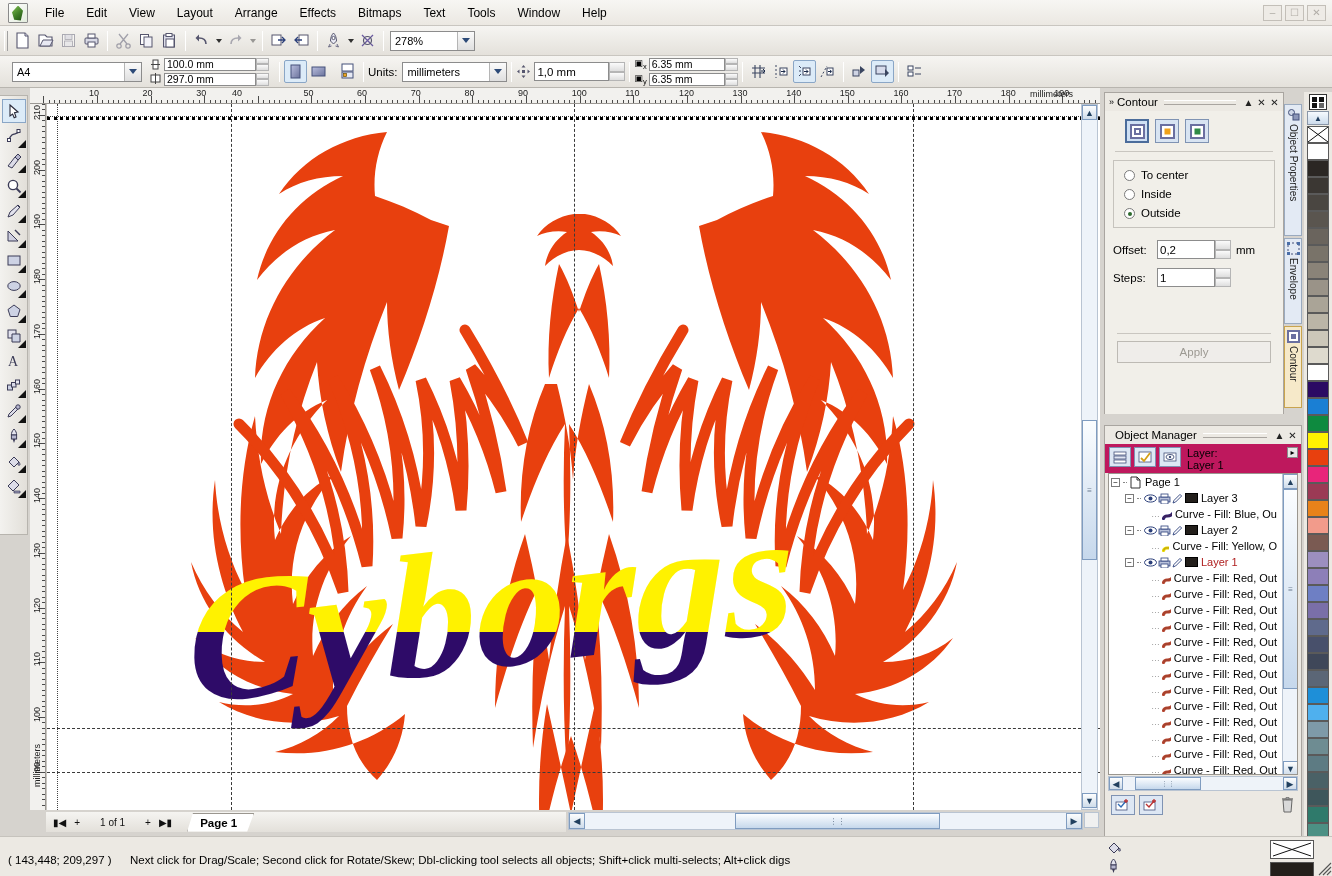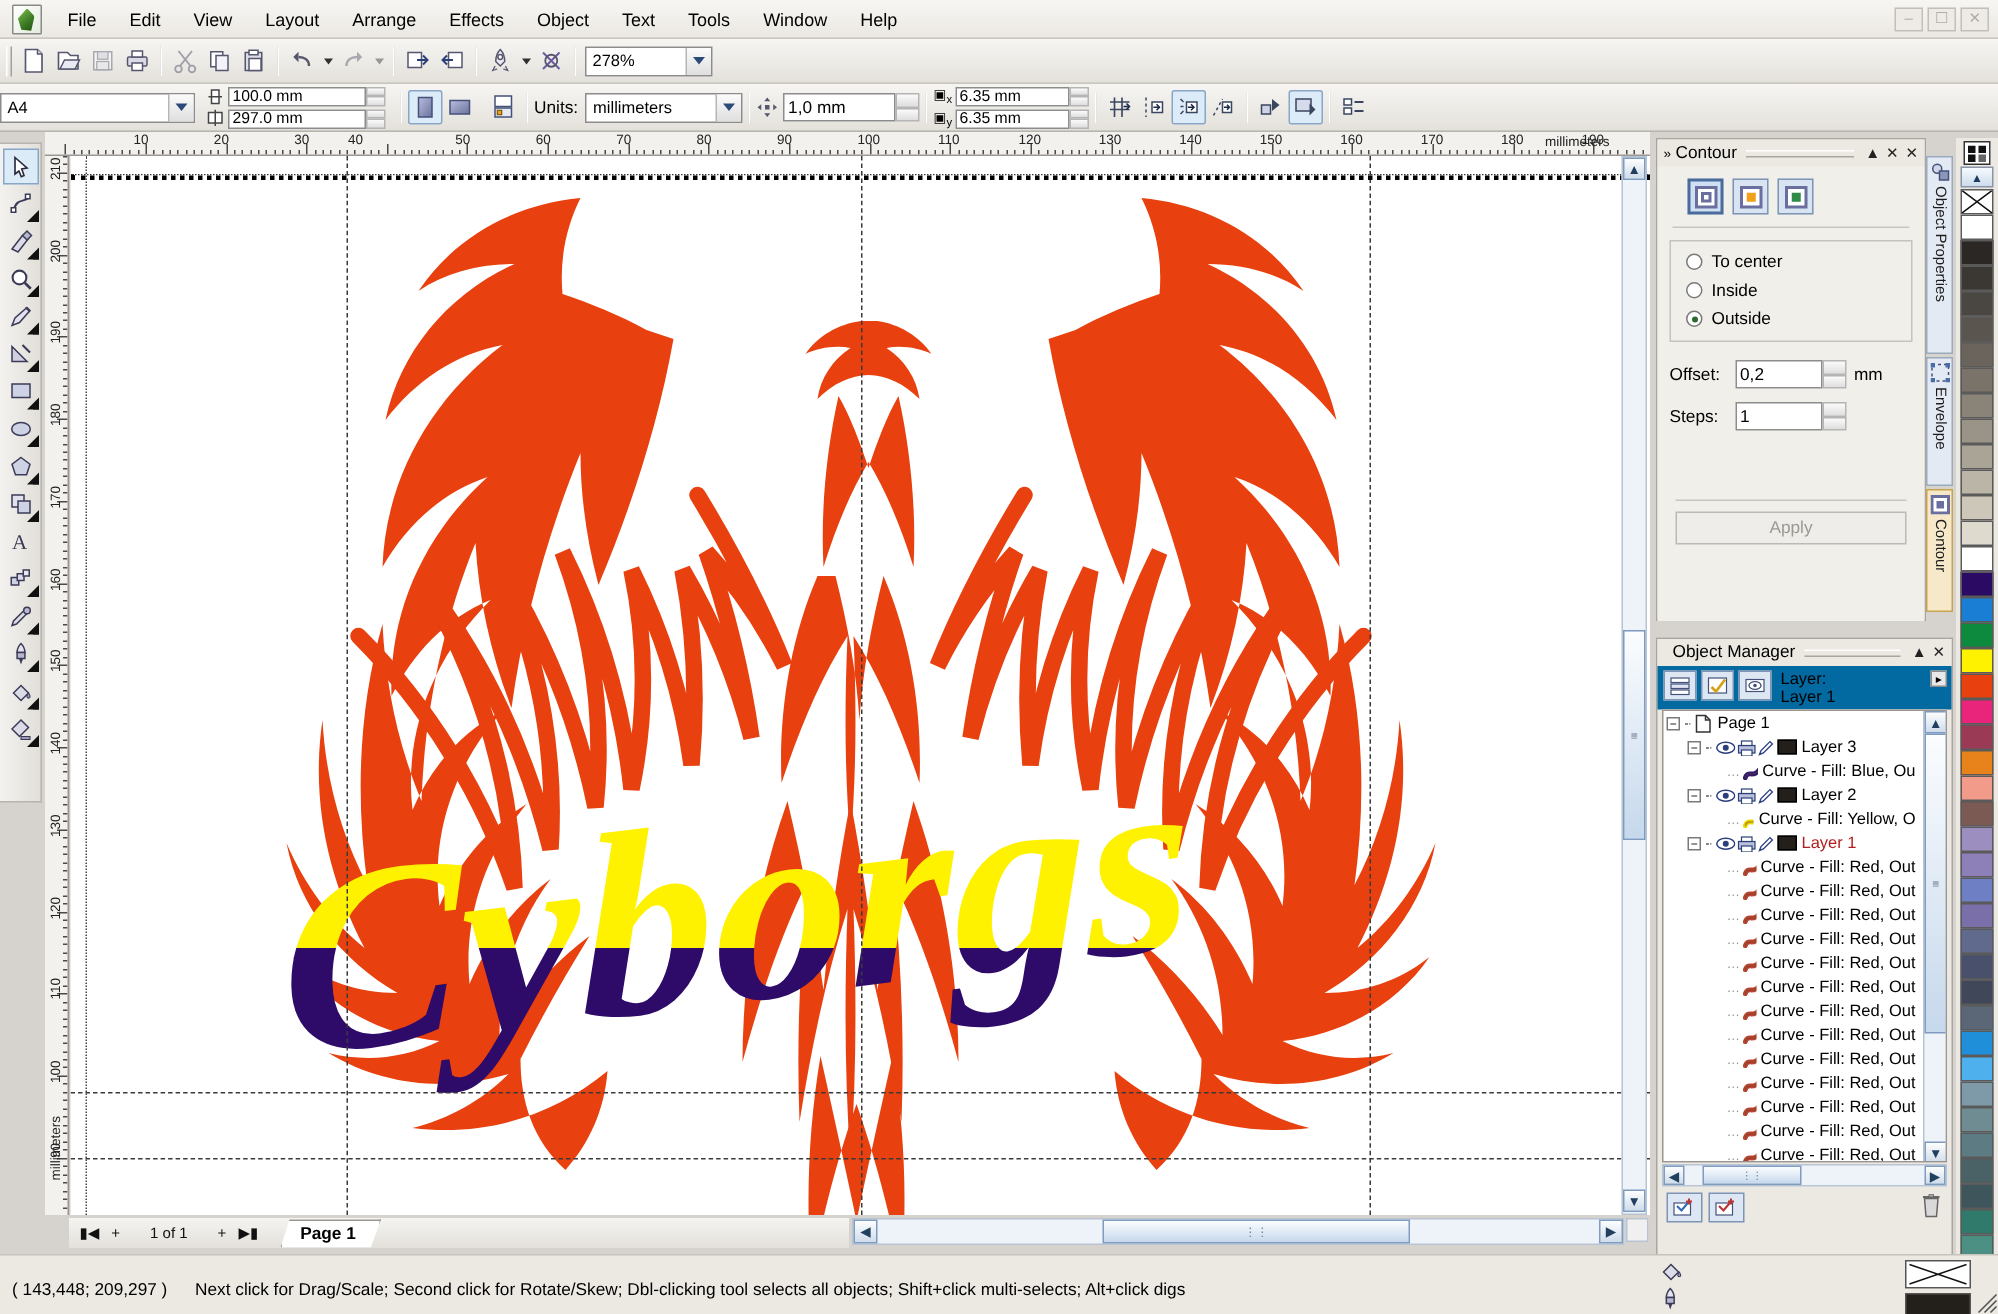--- a/index.html
+++ b/index.html
@@ -59,21 +59,21 @@
   .combo .cbtn {
     margin-left:auto;width:17px;height:18px;border-left:1px solid #b5b5b5;
     background:linear-gradient(to bottom,#fbfbfb,#dfdfdf);
     display:flex;align-items:center;justify-content:center;
   }
   .combo .cbtn:after{content:"";border-left:4px solid transparent;border-right:4px solid transparent;border-top:5px solid #2c4a78;}
 
   
   #toolbar2 {
     position:absolute; left:0; top:56px; width:1332px; height:32px;
-    display:flex; align-items:center; padding-left:0;
+    display:flex; align-items:center; padding-left:12px;
     background:linear-gradient(to bottom,#f6f5f2,#e4e1db);
     border-bottom:1px solid #b8b5af;
   }
   .numbox{height:13px;border:1px solid #8c8c8c;background:#fff;font-size:10.5px;
           padding:0 2px;display:flex;align-items:center;}
   .spin{width:13px;height:13px;display:flex;flex-direction:column;}
   .spin div{flex:1;border:1px solid #b5b5b5;background:linear-gradient(to bottom,#fbfbfb,#dedede);}
   .twostack{display:flex;flex-direction:column;gap:2px;}
 
   
@@ -176,21 +176,21 @@
 <div id="app">
 
   <div id="menubar" class="bar">
     <div class="appicon"></div>
     <div class="menu-item">File</div>
     <div class="menu-item">Edit</div>
     <div class="menu-item">View</div>
     <div class="menu-item">Layout</div>
     <div class="menu-item">Arrange</div>
     <div class="menu-item">Effects</div>
-    <div class="menu-item">Object</div>
+    <div class="menu-item">Bitmaps</div>
     <div class="menu-item">Text</div>
     <div class="menu-item">Tools</div>
     <div class="menu-item">Window</div>
     <div class="menu-item">Help</div>
     <div id="wincontrols">
       <div class="wbtn">–</div>
       <div class="wbtn">☐</div>
       <div class="wbtn">✕</div>
     </div>
   </div>
@@ -1114,21 +1114,21 @@
     </div>
 
     <div class="docker" style="width:198px;height:432px;position:absolute;left:0;top:333px;">
       <div class="docker-title">
         <span style="margin-left:6px;">Object Manager</span>
         <span class="titleline"></span>
         <span class="tbtn-sm">▲</span>
         <span class="tbtn-sm">✕</span>
       </div>
 
-      <div style="display:flex;align-items:flex-start;padding:3px 3px 2px 4px;background:#0369a1;">
+      <div style="display:flex;align-items:flex-start;padding:3px 3px 2px 4px;background:#be185d;">
         <div style="width:22px;height:20px;border:1px solid #7f93b3;background:#dde7f4;display:flex;align-items:center;justify-content:center;margin-right:3px;">
           <svg width="15" height="14">
               <rect x="1" y="2" width="12" height="3" fill="#fff" stroke="#44517a" stroke-width=".8"></rect>
               <rect x="1" y="6" width="12" height="3" fill="#dfe5f2" stroke="#44517a" stroke-width=".8"></rect>
               <rect x="1" y="10" width="12" height="3" fill="#fff" stroke="#44517a" stroke-width=".8"></rect>
             </svg>
           </div>
         <div style="width:22px;height:20px;border:1px solid #7f93b3;background:#dde7f4;display:flex;align-items:center;justify-content:center;margin-right:3px;">
           <svg width="15" height="14">
               <rect x="1" y="2" width="12" height="10" fill="#fff" stroke="#44517a" stroke-width=".8"></rect>

